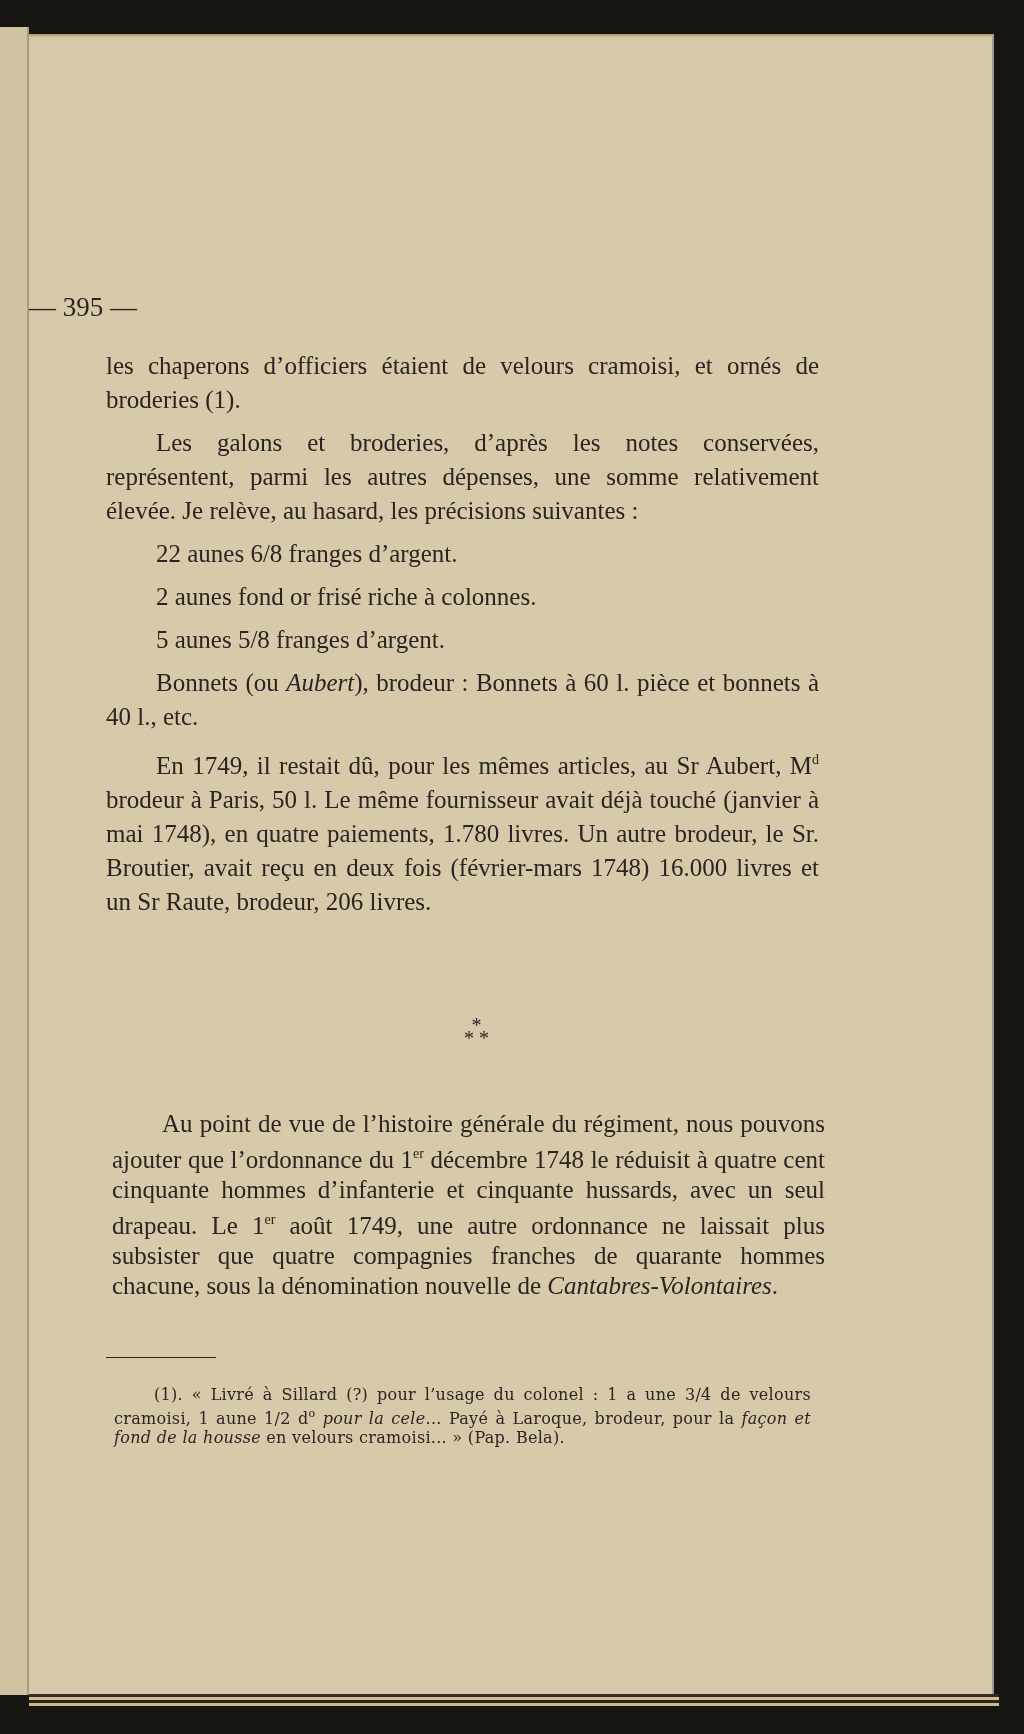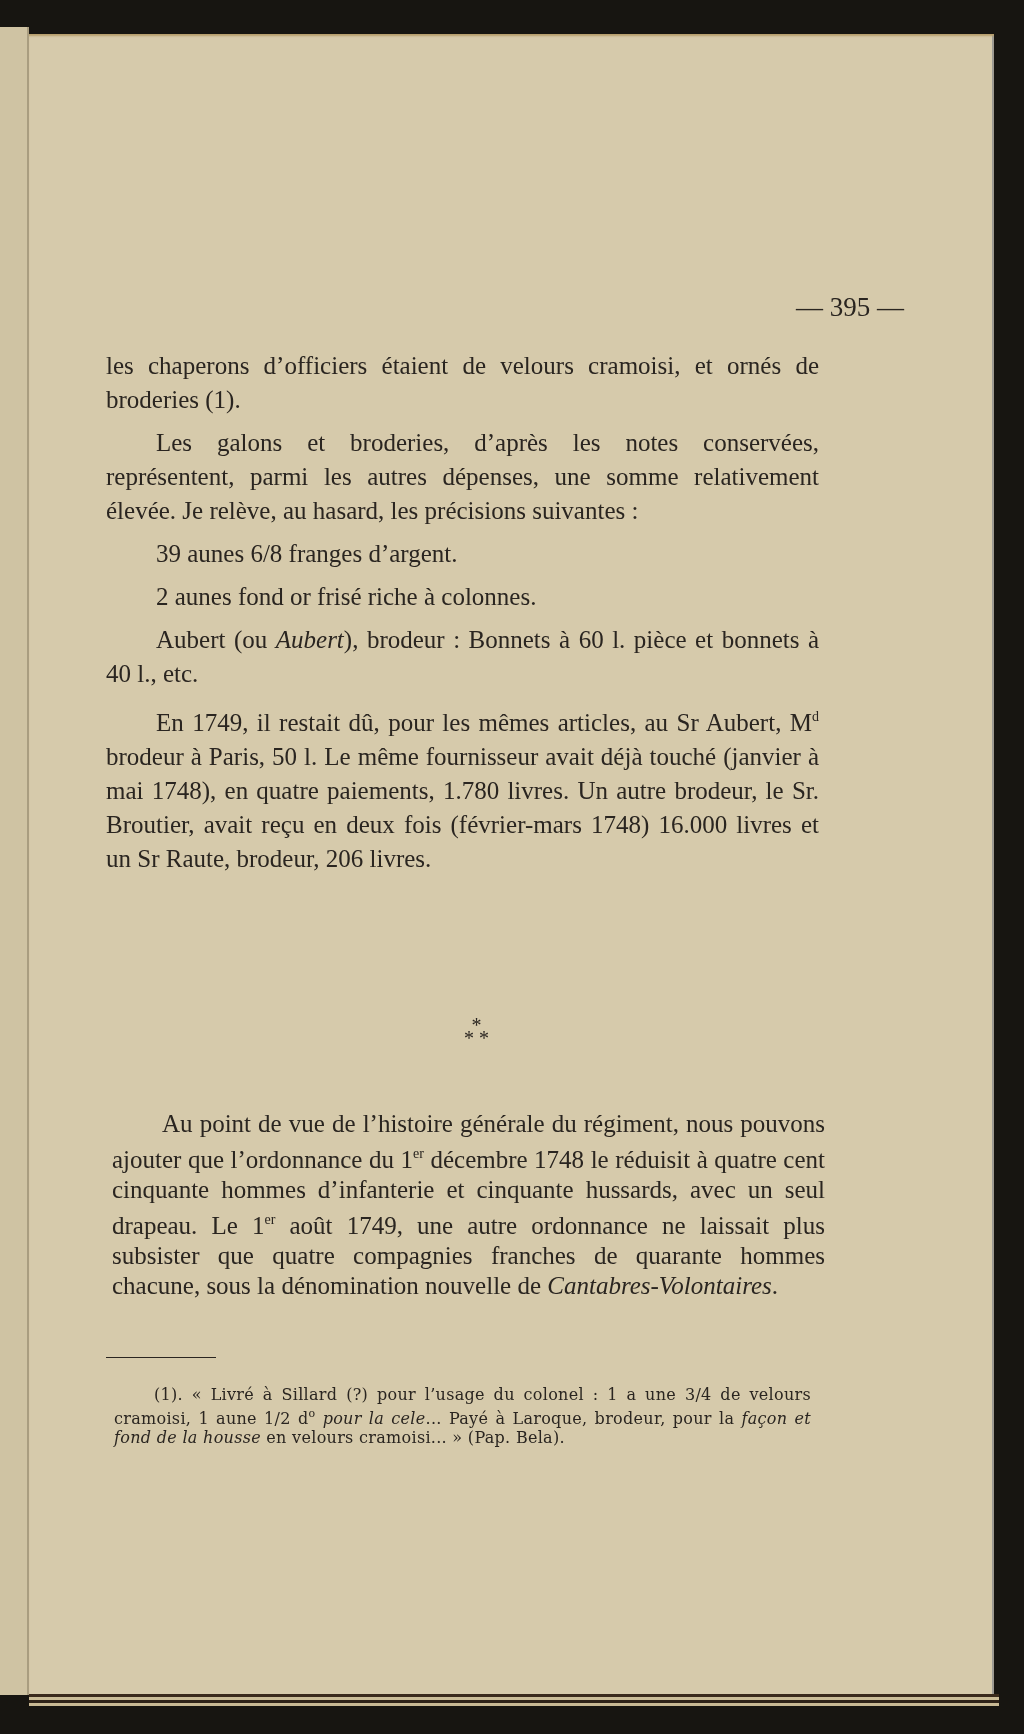--- a/index.html
+++ b/index.html
@@ -18,21 +18,21 @@
     position: absolute; left: 29px; top: 34px; width: 965px; height: 1660px;
     background: #d6caab;
     box-shadow: inset 0 3px 2px -1px #b79e6c, inset -2px 0 0 #9c9a94;
   }
   .bottom-edge {
     position: absolute; left: 29px; top: 1694px; width: 970px; height: 12px;
     background: linear-gradient(#3a2a1c 0 3px, #cbbd98 3px 6px, #2e2218 6px 9px, #c8b994 9px 12px);
   }
   .page-number {
     position: absolute; top: 258px; left: 0; width: 100%;
-    text-align: right; font-size: 27px; letter-spacing: 0;
+    text-align: left; font-size: 27px; letter-spacing: 0;
     padding-right: 90px; box-sizing: border-box;
   }
   .text-block {
     position: absolute; left: 77px; top: 315px; width: 713px;
     font-size: 25px; line-height: 34px;
     text-align: justify;
   }
   .text-block p { margin: 0; }
   .p-gap { margin-top: 9px !important; }
   .indent { text-indent: 50px; }
@@ -63,23 +63,24 @@
 </head>
 <body>
 
 <div class="left-page"></div>
 <div class="page">
   <div class="page-number">— 395 —</div>
 
   <div class="text-block">
     <p>les chaperons d’officiers étaient de velours cramoisi, et ornés de broderies (1).</p>
     <p class="indent p-gap">Les galons et broderies, d’après les notes conservées, représentent, parmi les autres dépenses, une somme relativement élevée. Je relève, au hasard, les précisions suivantes :</p>
-    <p class="list-line">39 aunes 6/8 franges d’argent.</p>
+    <p class="list-line">22 aunes 6/8 franges d’argent.</p>
     <p class="list-line">2 aunes fond or frisé riche à colonnes.</p>
-    <p class="indent p-gap"><span>Aubert (ou </span><em>Aubert</em><span>), brodeur : Bonnets à 60 l. pièce et bonnets à 40 l., etc.</span></p>
+    <p class="list-line">5 aunes 5/8 franges d’argent.</p>
+    <p class="indent p-gap"><span>Bonnets (ou </span><em>Aubert</em><span>), brodeur : Bonnets à 60 l. pièce et bonnets à 40 l., etc.</span></p>
     <p class="indent p-gap"><span>En 1749, il restait dû, pour les mêmes articles, au Sr Aubert, M</span><span class="sup">d</span><span> brodeur à Paris, 50 l. Le même fournisseur avait déjà touché (janvier à mai 1748), en quatre paiements, 1.780 livres. Un autre brodeur, le Sr. Broutier, avait reçu en deux fois (février-mars 1748) 16.000 livres et un Sr Raute, brodeur, 206 livres.</span></p>
   </div>
 
   <div class="dinkus">
     <div>*</div>
     <div>* *</div>
   </div>
 
   <div class="text-block-2">
     <p class="indent"><span>Au point de vue de l’histoire générale du régiment, nous pouvons ajouter que l’ordonnance du 1</span><span class="sup">er</span><span> décembre 1748 le réduisit à quatre cent cinquante hommes d’infanterie et cinquante hussards, avec un seul drapeau. Le 1</span><span class="sup">er</span><span> août 1749, une autre ordonnance ne laissait plus subsister que quatre compagnies franches de quarante hommes chacune, sous la dénomination nouvelle de </span><em>Cantabres-Volontaires</em><span>.</span></p>

